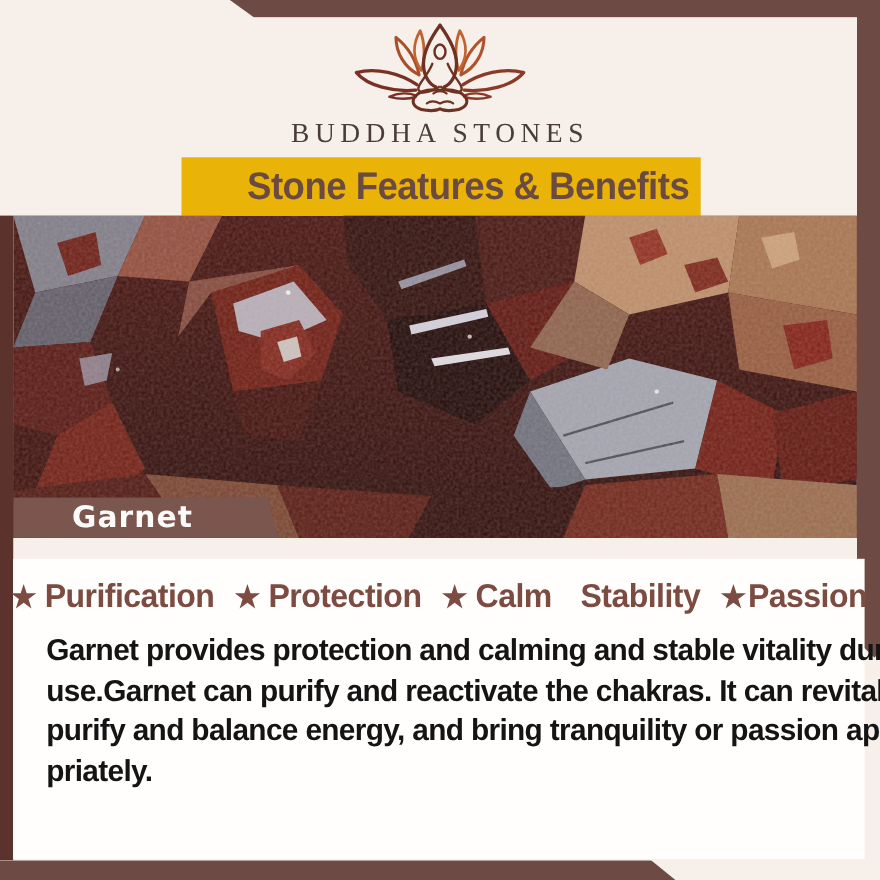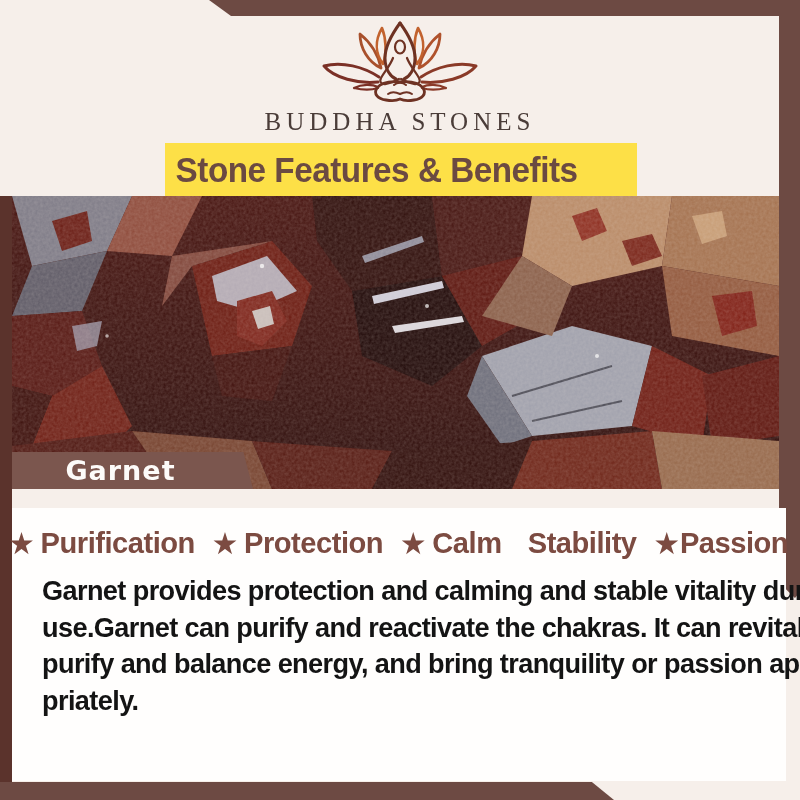--- a/index.html
+++ b/index.html
@@ -15,22 +15,22 @@
   .bottom-band{position:absolute;left:0;top:782px;width:614px;height:18px;background:#6d4a43;
     clip-path:polygon(0 0,96.4% 0,100% 100%,0 100%);}
 
   
   .brand{position:absolute;left:0;top:20px;width:800px;text-align:center;}
   .brand svg{display:block;margin:0 auto;}
   .brand-name{margin-top:2px;font-family:"Liberation Serif",serif;font-size:25px;
     letter-spacing:5px;color:#4a3c38;}
 
   
-  .title-band{position:absolute;left:165px;top:143px;width:472px;height:53px;background:#fde047;
-    display:flex;align-items:center;justify-content:flex-start;}
+  .title-band{position:absolute;left:165px;top:143px;width:472px;height:53px;background:#eab308;
+    display:flex;align-items:center;justify-content:flex-end;}
   .title-band h1{margin:0;font-size:35px;font-weight:700;color:#6b4a42;
     transform:scaleX(0.95);white-space:nowrap;letter-spacing:-0.5px;}
 
   
   .photo{position:absolute;left:12px;top:196px;width:767px;height:377px;margin:0;}
   .photo svg{display:block;width:767px;height:293px;}
   .garnet-tag{position:absolute;left:0;top:256px;width:241px;height:37px;background:#7b564e;
     clip-path:polygon(0 0,96% 0,100% 100%,0 100%);
     display:flex;align-items:center;justify-content:center;}
   .garnet-tag span{font-family:"DejaVu Sans",sans-serif;font-size:27px;font-weight:700;

